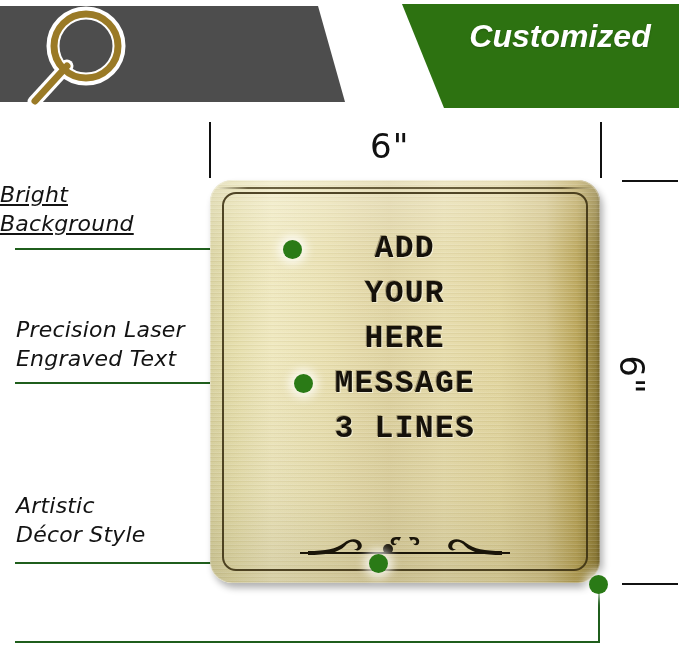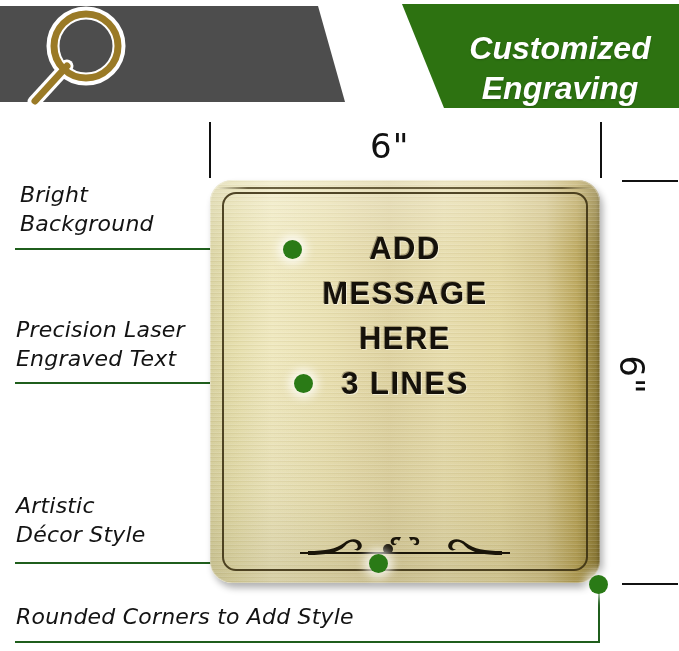--- a/index.html
+++ b/index.html
@@ -52,21 +52,21 @@
     left: 398px; top: 4px;
     width: 281px; height: 104px;
     background: #2d7211;
     -webkit-clip-path: polygon(4px 0, 281px 0, 281px 104px, 46px 104px);
     clip-path: polygon(4px 0, 281px 0, 281px 104px, 46px 104px);
     z-index: 2;
     box-shadow: 0 2px 3px rgba(0,0,0,0.12);
   }
   .banner-green-text {
     position: absolute;
-    left: 444px; top: 28px;
+    left: 444px; top: 16px;
     width: 232px;
     color: #ffffff;
     font-style: italic;
     font-weight: bold;
     font-size: 32px;
     line-height: 40px;
     text-align: center;
     z-index: 4;
     text-shadow: 0 1px 2px rgba(0,0,0,0.22);
   }
@@ -181,21 +181,21 @@
     pointer-events: none;
     opacity: 0.88;
   }
 
   
   .engrave-block {
     position: absolute;
     left: 0; right: 0;
     top: 46px;
     text-align: center;
-    font-family: Liberation Sans, sans-serif;
+    font-family: Liberation Mono, monospace;
     font-weight: bold;
     color: #15110a;
     pointer-events: none;
   }
   .engrave-line {
     font-size: 31px;
     line-height: 45px;
     letter-spacing: 1.5px;
     text-shadow:
       1px 1px 0 rgba(255,255,245,0.55),
@@ -255,71 +255,70 @@
     </g>
     <g fill="none" stroke="#9a7a26" stroke-width="7" stroke-linecap="round">
       <line x1="21" y1="103" x2="53" y2="68"></line>
       <circle cx="72" cy="48" r="32"></circle>
     </g>
   </svg>
 
   <div class="banner-green"></div>
   <div class="banner-green-text">
     <span>Customized</span><br>
-    <span>Engraving</span>
   </div>
 
   <div class="tick tick-v" style="left:209px; top:122px;"></div>
   <div class="tick tick-v" style="left:600px; top:122px;"></div>
   <div class="tick tick-h" style="left:622px; top:180px;"></div>
   <div class="tick tick-h" style="left:622px; top:583px;"></div>
 
   <div class="dim-label-h">6"</div>
   <div class="dim-label-v">6"</div>
 
   <div class="plaque-wrap">
     <div class="plaque">
       <div class="brush"></div>
       <div class="sheen"></div>
       <div class="edge-top"></div>
       <div class="inner-border"></div>
 
       <div class="engrave-block">
         <div class="engrave-line">ADD</div>
+        <div class="engrave-line">YOUR</div>
+        <div class="engrave-line">HERE</div>
         <div class="engrave-line">MESSAGE</div>
-        <div class="engrave-line">HERE</div>
         <div class="engrave-line">3 LINES</div>
       </div>
 
       <svg class="flourish" viewBox="0 0 210 28">
         <g fill="#1a1509">
           <path d="M8 20 C26 20 36 18 44 12 C50 7 58 7 61 12 C64 17 58 22 54 18 C57 19 59 16 57 13 C54 9 48 11 45 15 C38 22 26 24 8 24 Z"></path>
           <path d="M202 20 C184 20 174 18 166 12 C160 7 152 7 149 12 C146 17 152 22 156 18 C153 19 151 16 153 13 C156 9 162 11 165 15 C172 22 184 24 202 24 Z"></path>
           <circle cx="88" cy="18" r="5"></circle>
           <path d="M96 6 C92 6 90 9 91 12 C92 15 96 15 97 12 C95 14 93 12 94 10 C95 8 98 8 99 10 L101 6 Z"></path>
           <path d="M114 6 C118 6 120 9 119 12 C118 15 114 15 113 12 C115 14 117 12 116 10 C115 8 112 8 111 10 L109 6 Z"></path>
           <rect x="0" y="21" width="210" height="2"></rect>
         </g>
       </svg>
     </div>
   </div>
 
-  <div class="callout-text" style="left:20px; top:180px;">Bright
+  <div class="callout-text" style="left:0; top:180px;text-decoration:underline;">Bright
 Background</div>
   <div class="leader" style="left:15px; top:248px; width:280px;"></div>
   <div class="dot" style="left:283px; top:240px;"></div>
 
   <div class="callout-text" style="left:16px; top:315px;">Precision Laser
 Engraved Text</div>
   <div class="leader" style="left:15px; top:382px; width:292px;"></div>
   <div class="dot" style="left:294px; top:374px;"></div>
 
   <div class="callout-text" style="left:16px; top:491px;">Artistic
 Décor Style</div>
   <div class="leader" style="left:15px; top:562px; width:360px;"></div>
   <div class="dot" style="left:369px; top:554px;"></div>
 
-  <div class="callout-text" style="left:16px; top:602px;">Rounded Corners to Add Style</div>
   <div class="leader" style="left:15px; top:641px; width:585px;"></div>
   <div class="leader-v" style="left:598px; top:592px; height:51px;"></div>
   <div class="dot" style="left:589px; top:575px;"></div>
 
 </div>
 
 </body></html>

